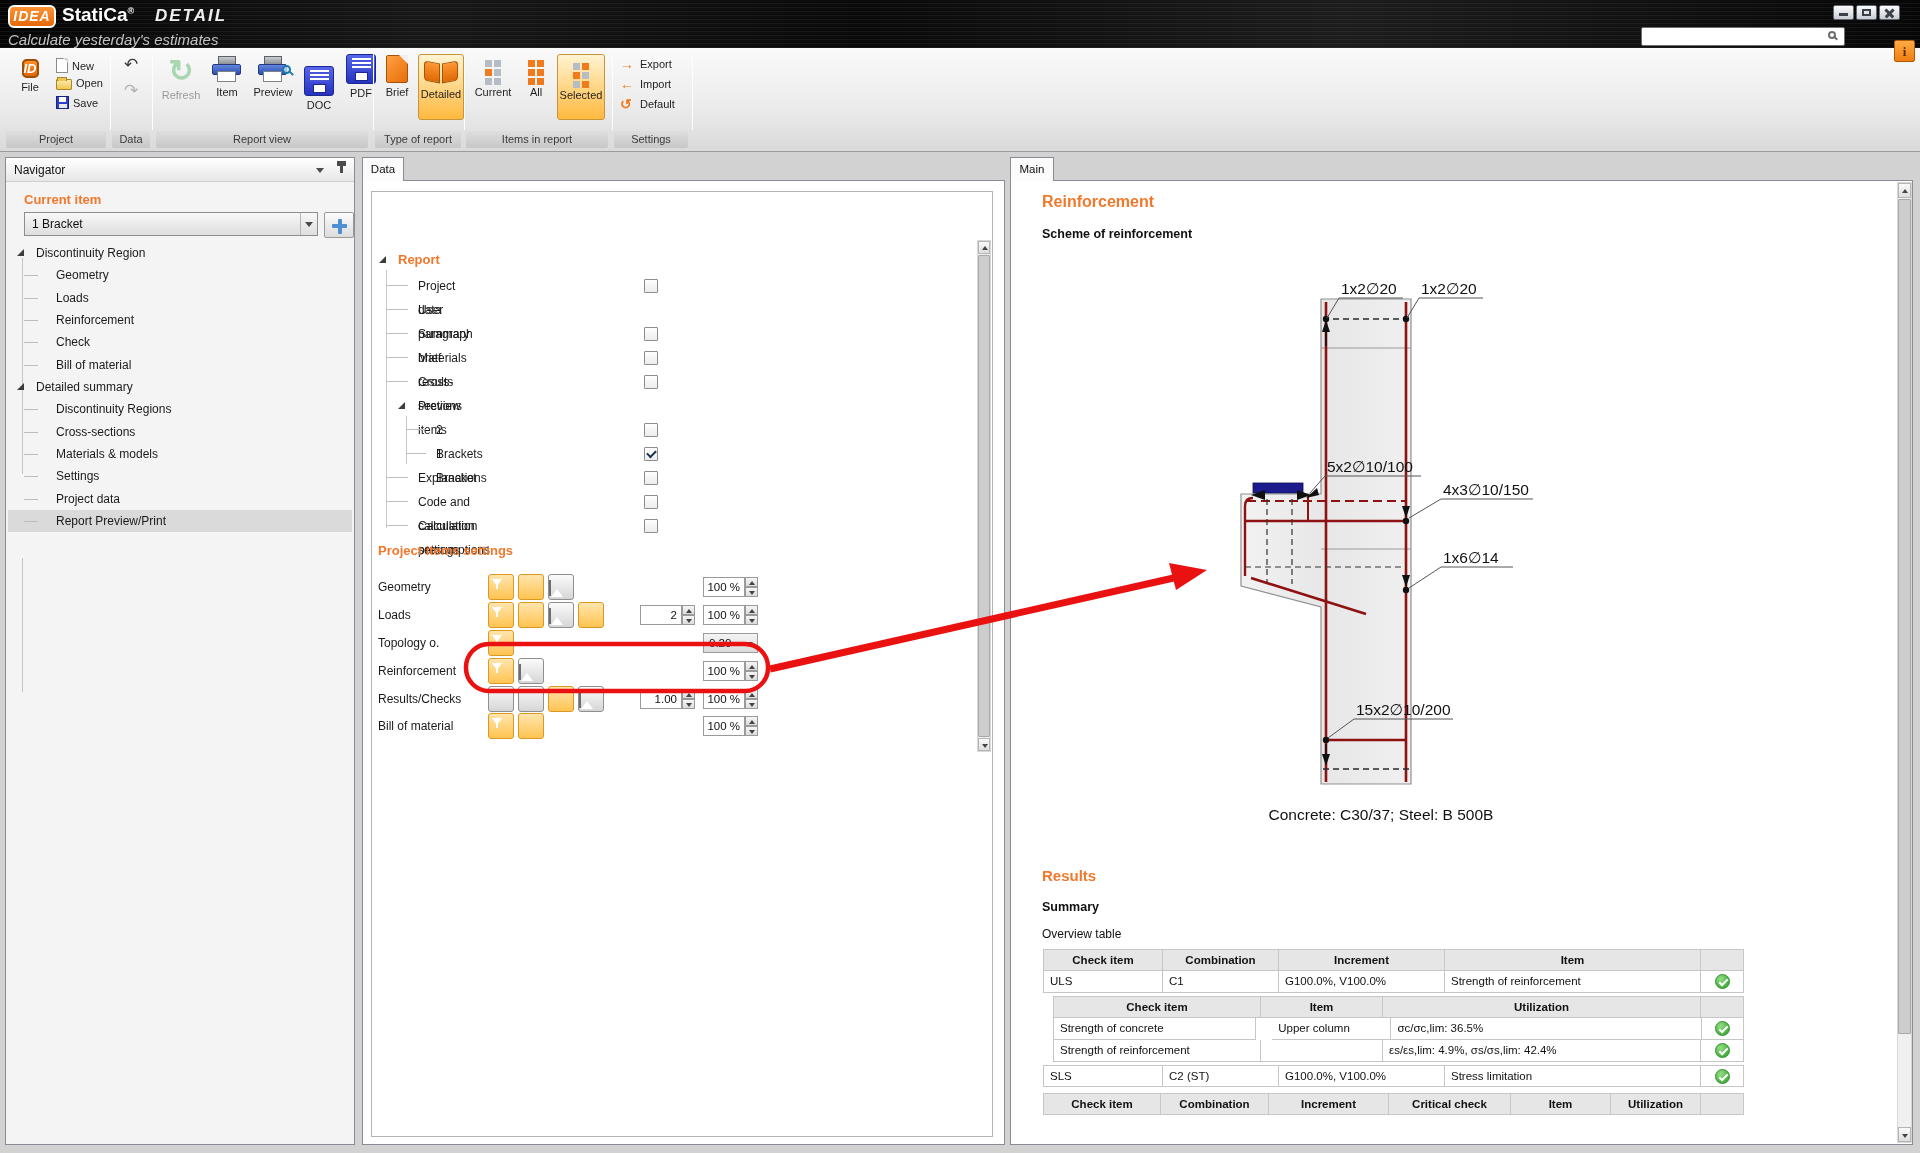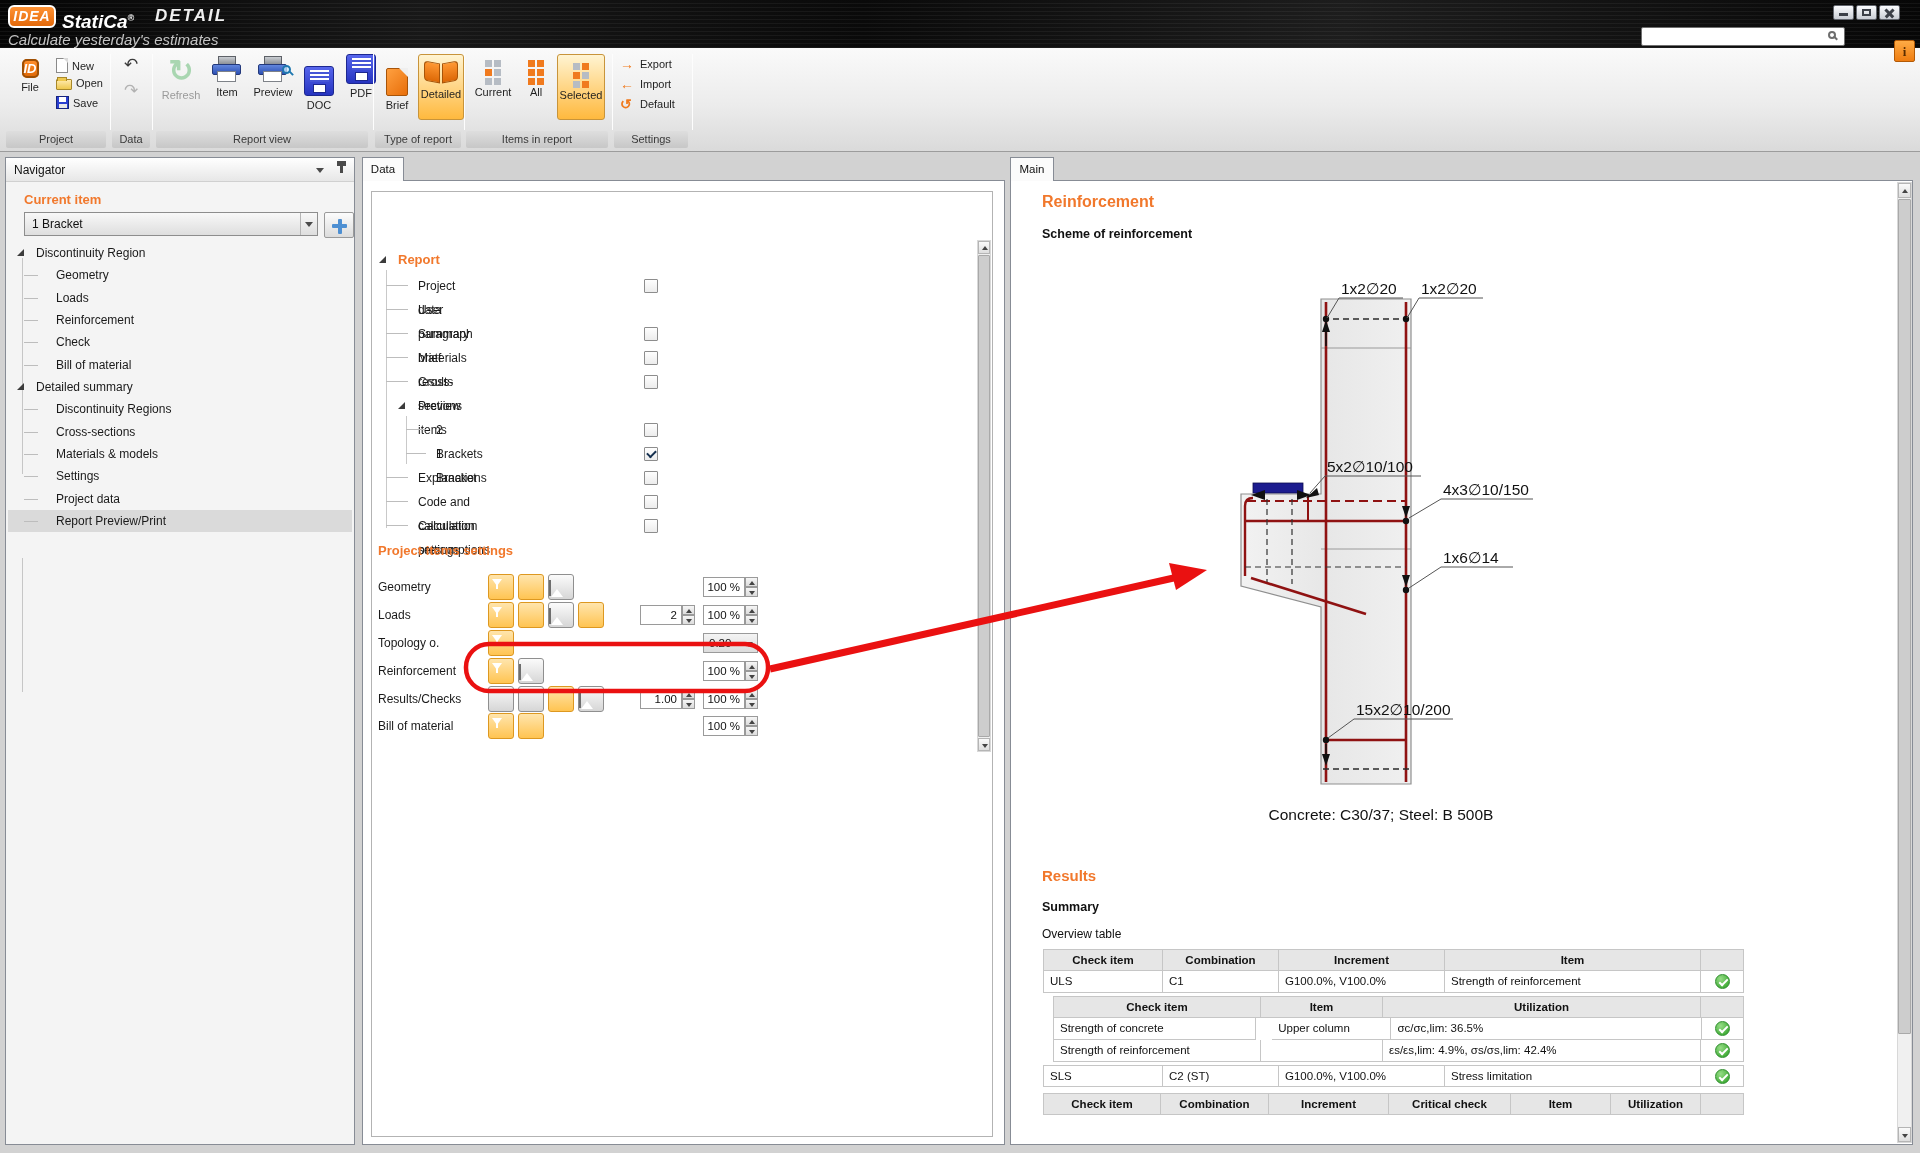--- a/index.html
+++ b/index.html
@@ -9,21 +9,21 @@
 
   
   #titlebar{left:0;top:0;width:1920px;height:48px;
     background:linear-gradient(90deg,#050505,#181818 22%,#0a0a0a 45%,#1d1d1d 70%,#070707);
     color:#eee;z-index:5;}
   #titlebar::after{content:"";position:absolute;inset:0;
     background:repeating-linear-gradient(0deg,rgba(255,255,255,.05) 0 1px,transparent 1px 4px);pointer-events:none;}
   .logo-box{left:8px;top:5px;width:48px;height:23px;border-radius:6px;border:2px solid #fff;
     background:linear-gradient(#ff9335,#e4690a);color:#fff;font-weight:bold;font-style:italic;
     font-size:14px;text-align:center;line-height:19px;letter-spacing:1px;z-index:6;}
-  .logo-statica{left:62px;top:4px;font-size:19px;font-weight:bold;font-style:italic;color:#fff;z-index:6;margin-top:7px;}
+  .logo-statica{left:62px;top:4px;font-size:19px;font-weight:bold;color:#fff;z-index:6;}
   .logo-reg{font-size:9px;vertical-align:super;}
   .logo-product{left:155px;top:6px;font-size:17px;font-weight:bold;font-style:italic;color:#f0f0f0;letter-spacing:2px;z-index:6;}
   .tagline{left:8px;top:31px;font-size:15px;font-style:italic;color:#c4c4c4;z-index:6;}
   .doc-title{left:0;top:8px;width:1920px;text-align:center;font-size:12.5px;color:#e4e4e4;z-index:5;}
   .win-btn{top:5px;width:21px;height:15px;border:1px solid #62666e;border-radius:2px;
     background:linear-gradient(#fbfcfe,#c9cdd4);z-index:7;}
   .wb-glyph-min{position:absolute;left:5px;bottom:3px;width:9px;height:3px;background:#3c4048;}
   .wb-glyph-max{position:absolute;left:5px;top:3px;width:9px;height:7px;border:2px solid #3c4048;}
   .wb-glyph-close-a{position:absolute;left:4px;top:6px;width:11px;height:2.5px;background:#3c4048;transform:rotate(45deg);}
   .wb-glyph-close-b{position:absolute;left:4px;top:6px;width:11px;height:2.5px;background:#3c4048;transform:rotate(-45deg);}
@@ -238,21 +238,21 @@
     <span class="ic-disk"><span class="lines"></span><span class="shutter"></span></span>
     <span class="cap">DOC</span>
   </div>
   <div class="rbtn" style="left:342px;top:6px;width:38px;">
     <span class="ic-disk"><span class="lines"></span><span class="shutter"></span></span>
     <span class="cap">PDF</span>
   </div>
   <div class="rg-label" style="left:156px;width:212px;">Report view</div>
   <div class="vsep" style="left:373px;"></div>
 
-  <div class="rbtn" style="left:379px;top:20px;width:36px;">
+  <div class="rbtn" style="left:379px;top:7px;width:36px;">
     <span class="ic-page"></span>
     <span class="cap">Brief</span>
   </div>
   <div class="rbtn sel-btn" style="left:418px;top:6px;width:46px;height:66px;padding-top:4px;">
     <span class="ic-book"><span class="bk-l"></span><span class="bk-r"></span></span>
     <span class="cap">Detailed</span>
   </div>
   <div class="rg-label" style="left:375px;width:86px;">Type of report</div>
   <div class="vsep" style="left:464px;"></div>
 

